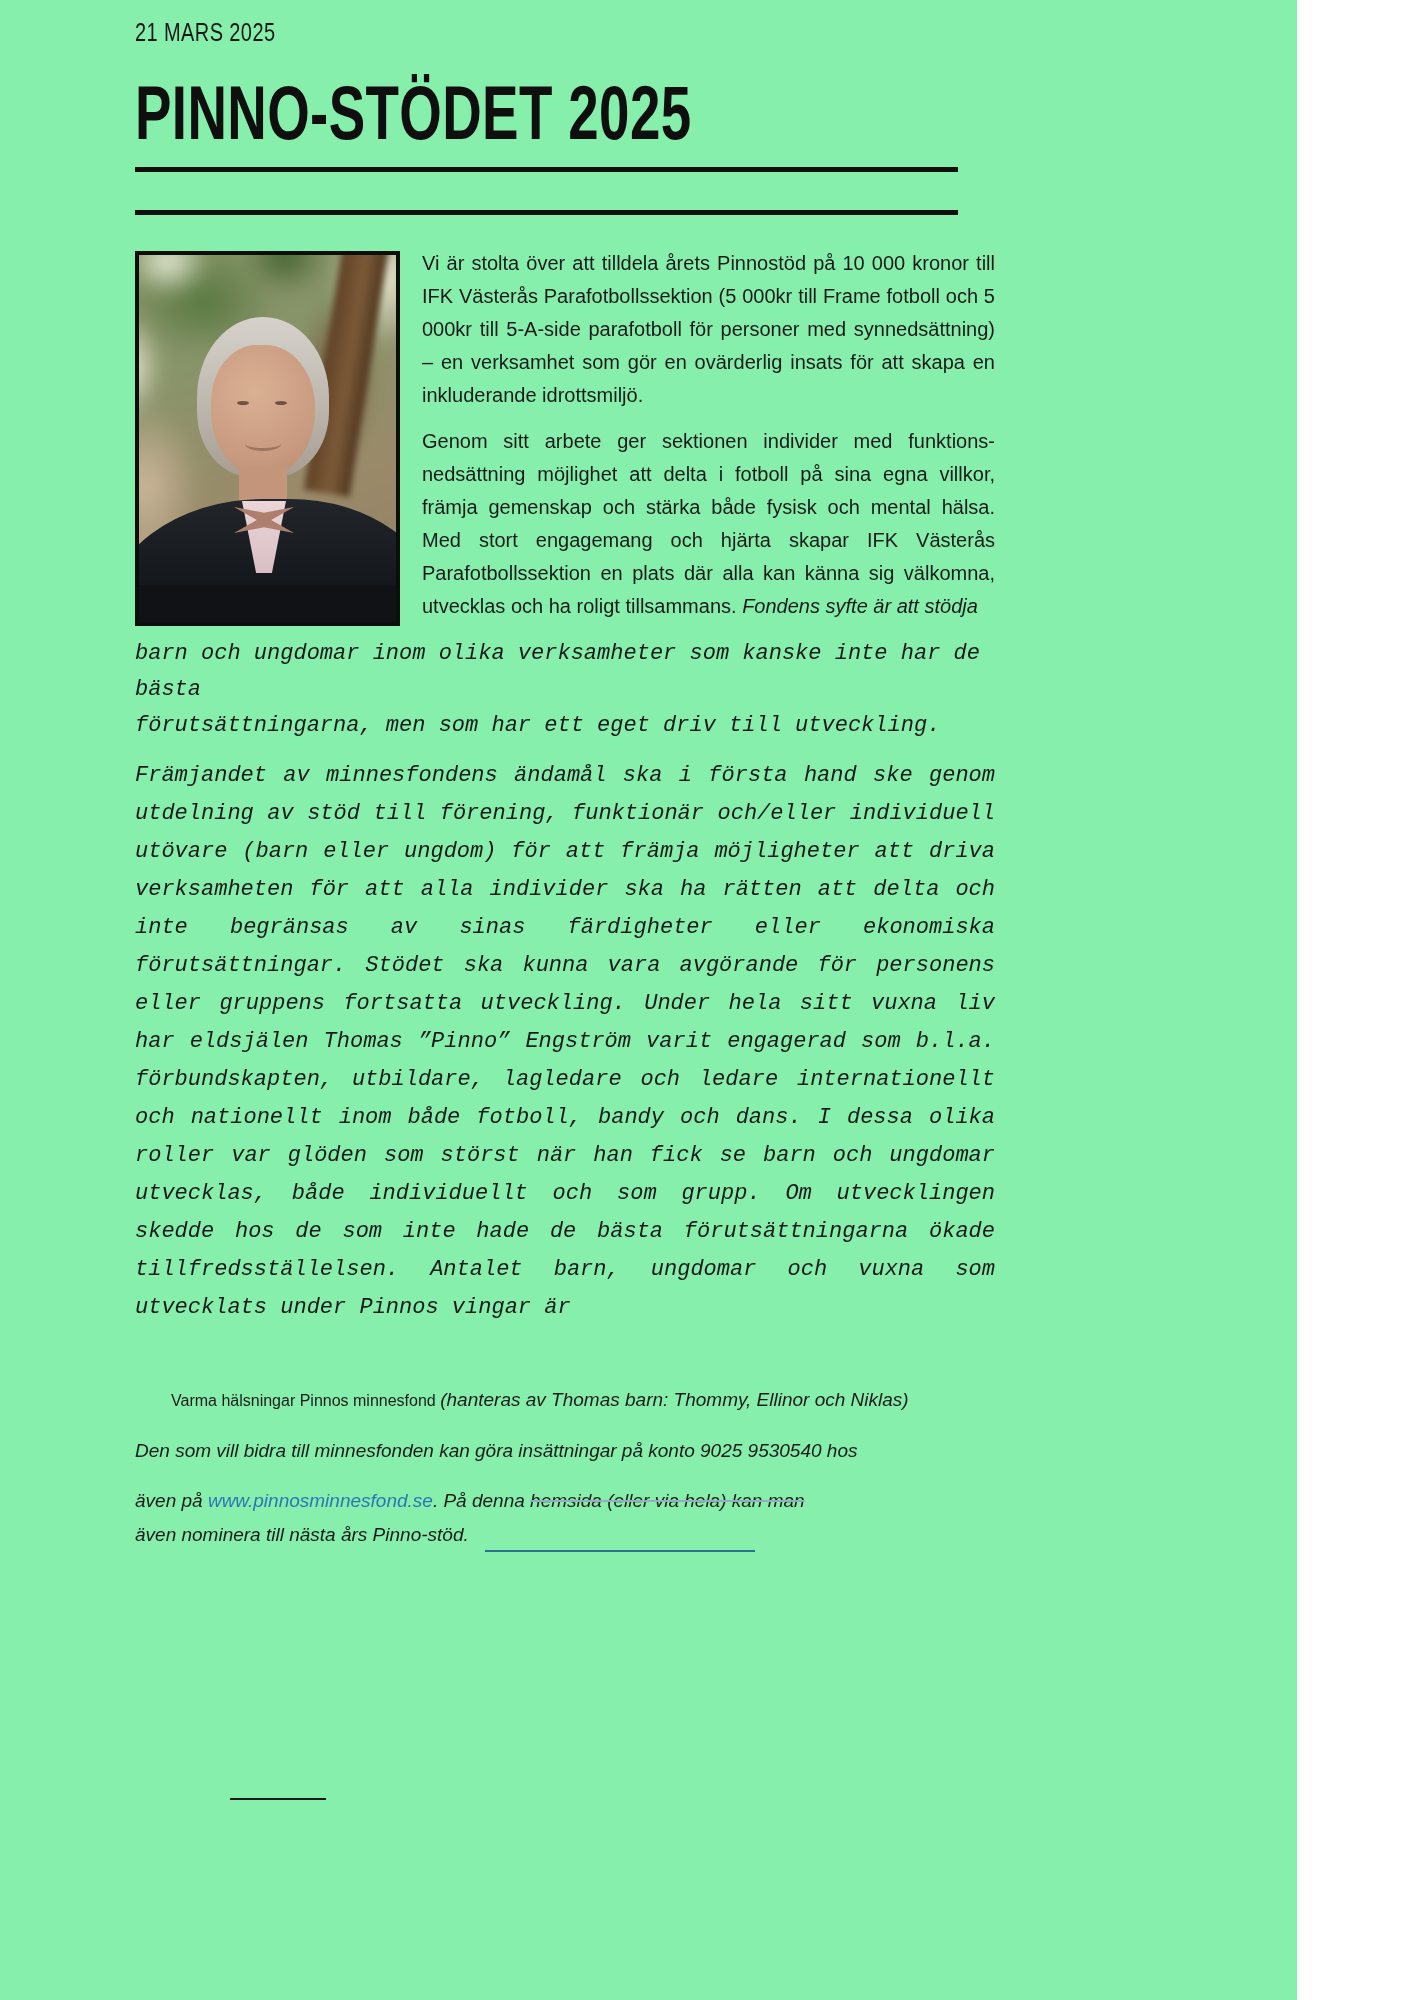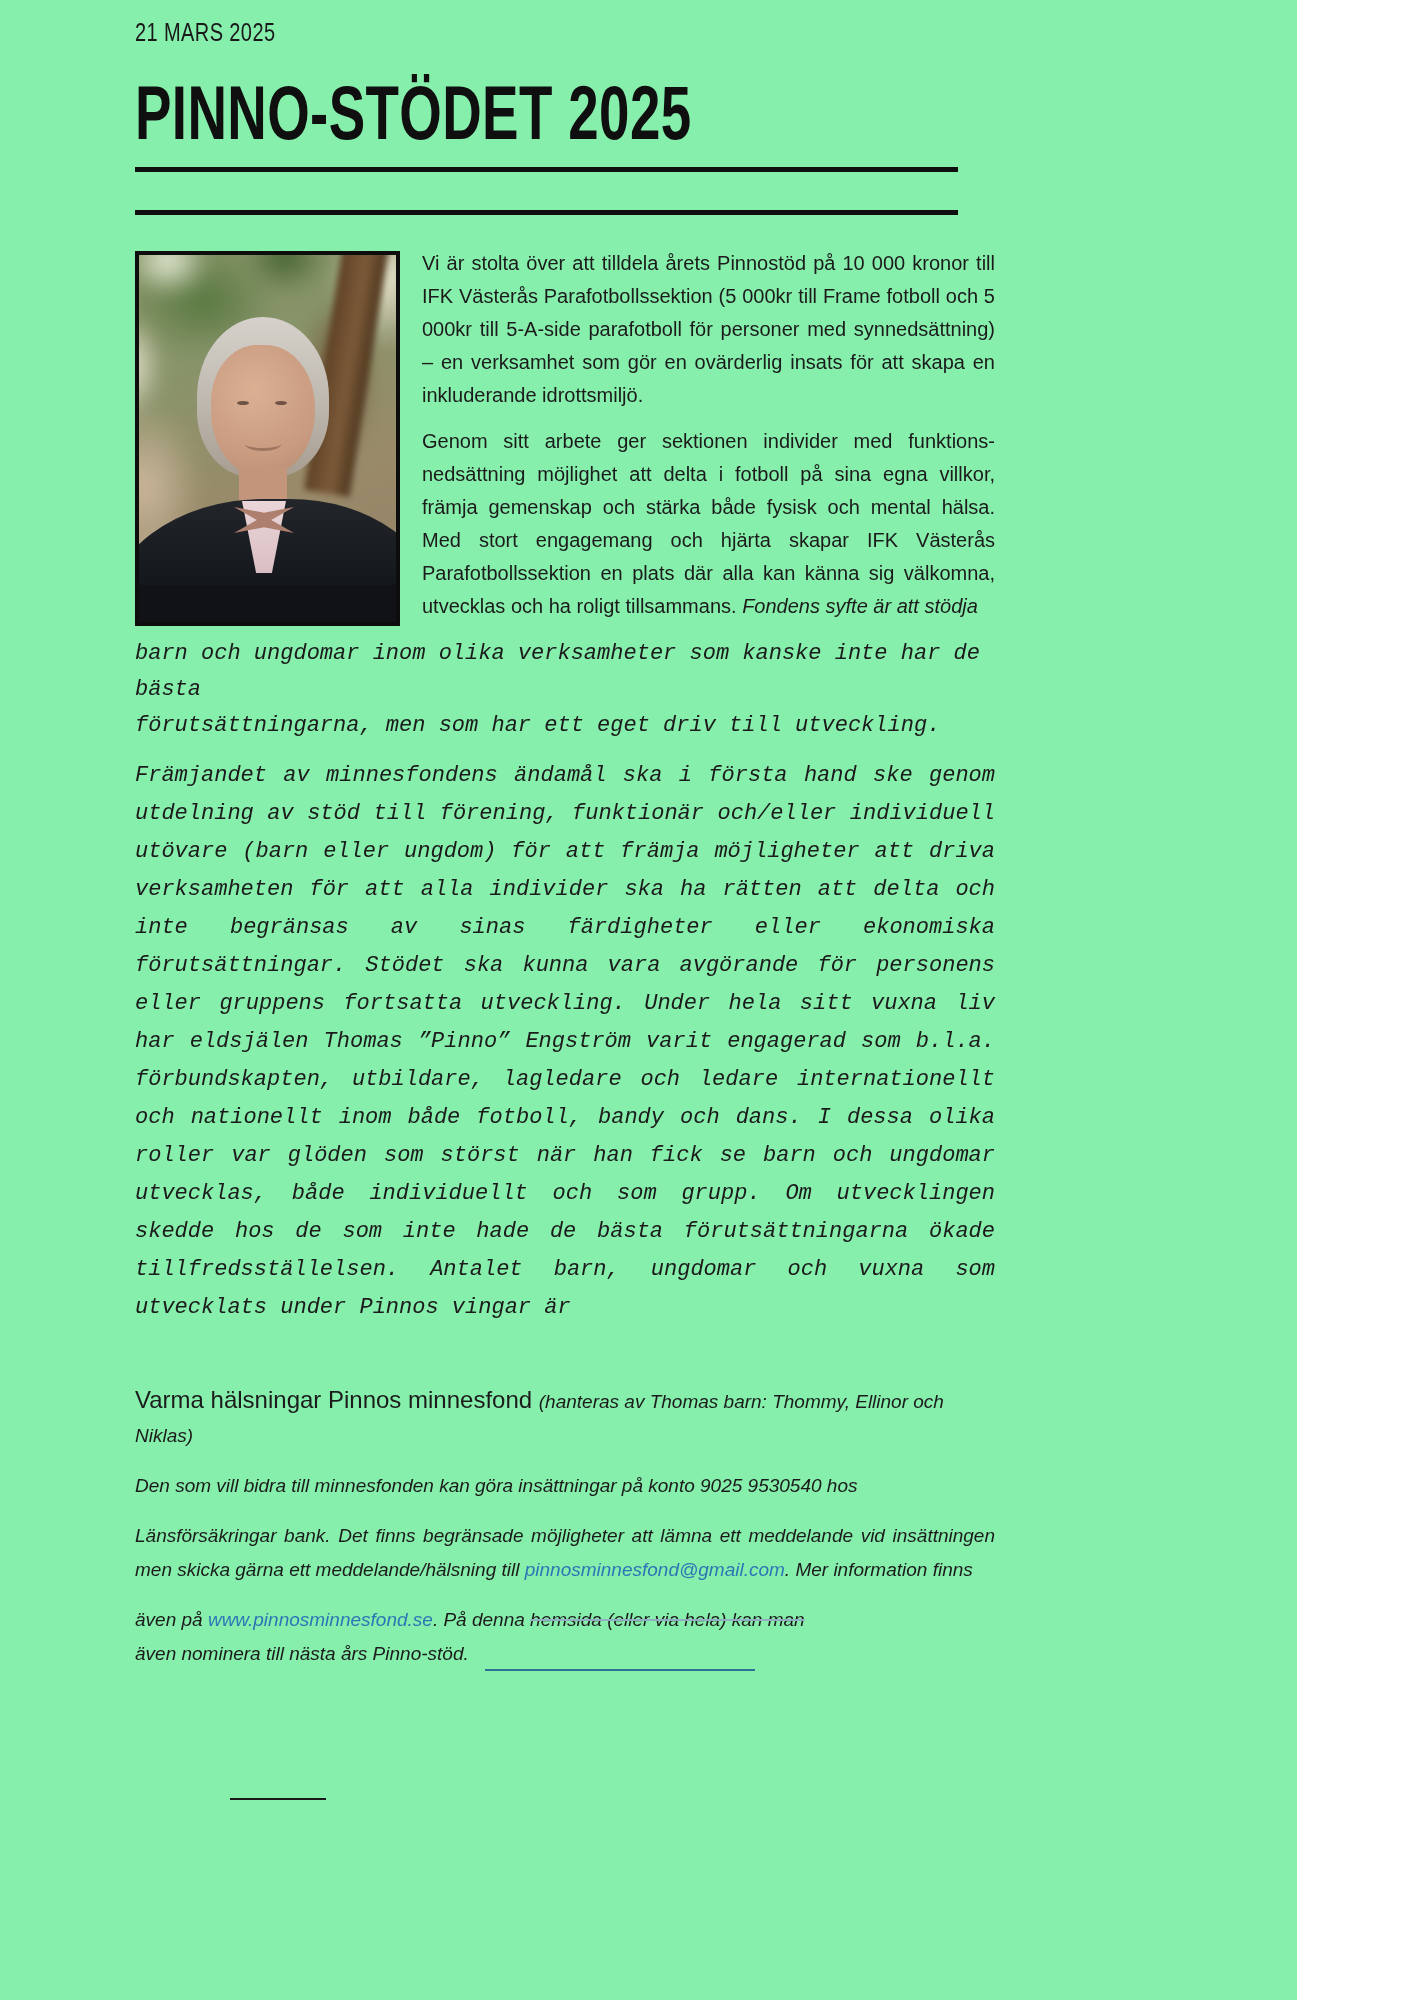--- a/index.html
+++ b/index.html
@@ -95,21 +95,21 @@
     background:
       radial-gradient(3px 3px at 20% 40%, #e7cdc0 0%, rgba(231,205,192,0) 70%),
       radial-gradient(3px 3px at 75% 60%, #e7cdc0 0%, rgba(231,205,192,0) 70%),
       #ad7f6f;
     clip-path:polygon(0 0, 38% 50%, 0 100%, 50% 78%, 100% 100%, 62% 50%, 100% 0, 50% 22%);
   }
 
   
   .footer { margin-top:56px; font-size:19px; line-height:34px; }
   .footer p { margin-bottom:16px; }
-  .footer .greet-reg { font-style:normal; font-size:24px; }
+  .footer .greet-reg { font-style:normal; font-size:16px;margin-left:36px; }
   a.doclink { color:#2E75B6; text-decoration:none; cursor:pointer; font-style:italic; }
   .struck { text-decoration:line-through; text-decoration-color:#93adc2; text-decoration-thickness:2px; }
   .web-para { position:relative; margin-bottom:0; }
   .blank-underline {
     position:absolute; left:350px; top:66px; width:270px; height:2px;
     background:#2d7194;
   }
   .short-line { position:absolute; left:230px; top:1798px; width:96px; height:2px; background:#1a1a1a; }
 
   .ital-block { font-size:22px; line-height:38px; font-style:italic;font-family:Liberation Mono, monospace; }
@@ -156,23 +156,20 @@
 
     <p class="ital-block p6 prewrap">barn och ungdomar inom olika verksamheter som kanske inte har de bästa
 förutsättningarna, men som har ett eget driv till utveckling.</p>
     <p class="ital-block p7 just">Främjandet av minnesfondens ändamål ska i första hand ske genom utdelning av stöd till förening, funktionär och/eller individuell utövare (barn eller ungdom) för att främja möjligheter att driva verksamheten för att alla individer ska ha rätten att delta och inte begränsas av sinas färdigheter eller ekonomiska förutsättningar. Stödet ska kunna vara avgörande för personens eller gruppens fortsatta utveckling. Under hela sitt vuxna liv har eldsjälen Thomas ”Pinno” Engström varit engagerad som b.l.a. förbundskapten, utbildare, lagledare och ledare internationellt och nationellt inom både fotboll, bandy och dans. I dessa olika roller var glöden som störst när han fick se barn och ungdomar utvecklas, både individuellt och som grupp. Om utvecklingen skedde hos de som inte hade de bästa förutsättningarna ökade tillfredsställelsen. Antalet barn, ungdomar och vuxna som utvecklats under Pinnos vingar är</p>
 
     <div class="footer">
       <p>
         <span class="greet-reg">Varma hälsningar Pinnos minnesfond </span><span class="ital">(hanteras av Thomas barn: Thommy, Ellinor och Niklas)</span>
       </p>
       <p class="ital">Den som vill bidra till minnesfonden kan göra insättningar på konto 9025 9530540 hos</p>
-      <p class="ital just">
-        <span>Länsförsäkringar bank. Det finns begränsade möjligheter att lämna ett meddelande vid insättningen men skicka gärna ett meddelande/hälsning till </span><a class="doclink">pinnosminnesfond@gmail.com</a><span>. Mer information finns</span>
-      </p>
       <p class="ital web-para">
         <span>även på </span><a class="doclink">www.pinnosminnesfond.se</a><span>. På denna </span><span class="struck">hemsida (eller via hela) kan man</span><br>
         <span>även nominera till nästa års Pinno-stöd.</span>
         <span class="blank-underline"></span>
       </p>
     </div>
   </div>
 
   <div class="short-line"></div>
 </div>

